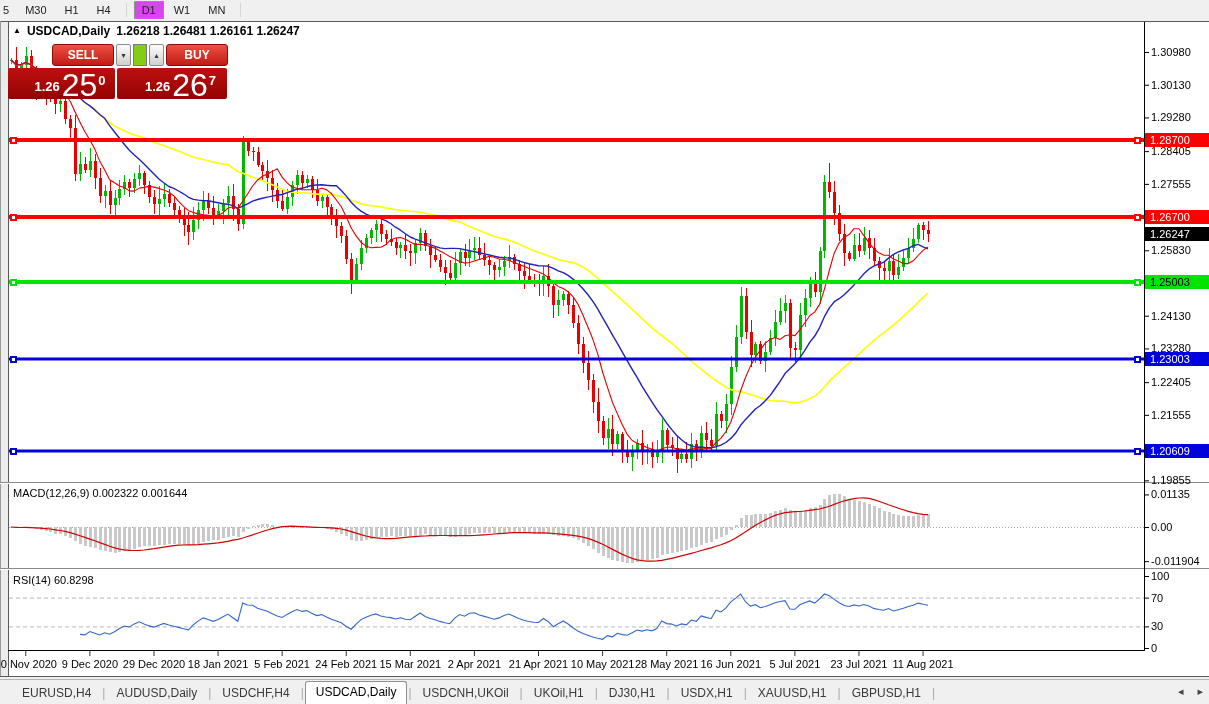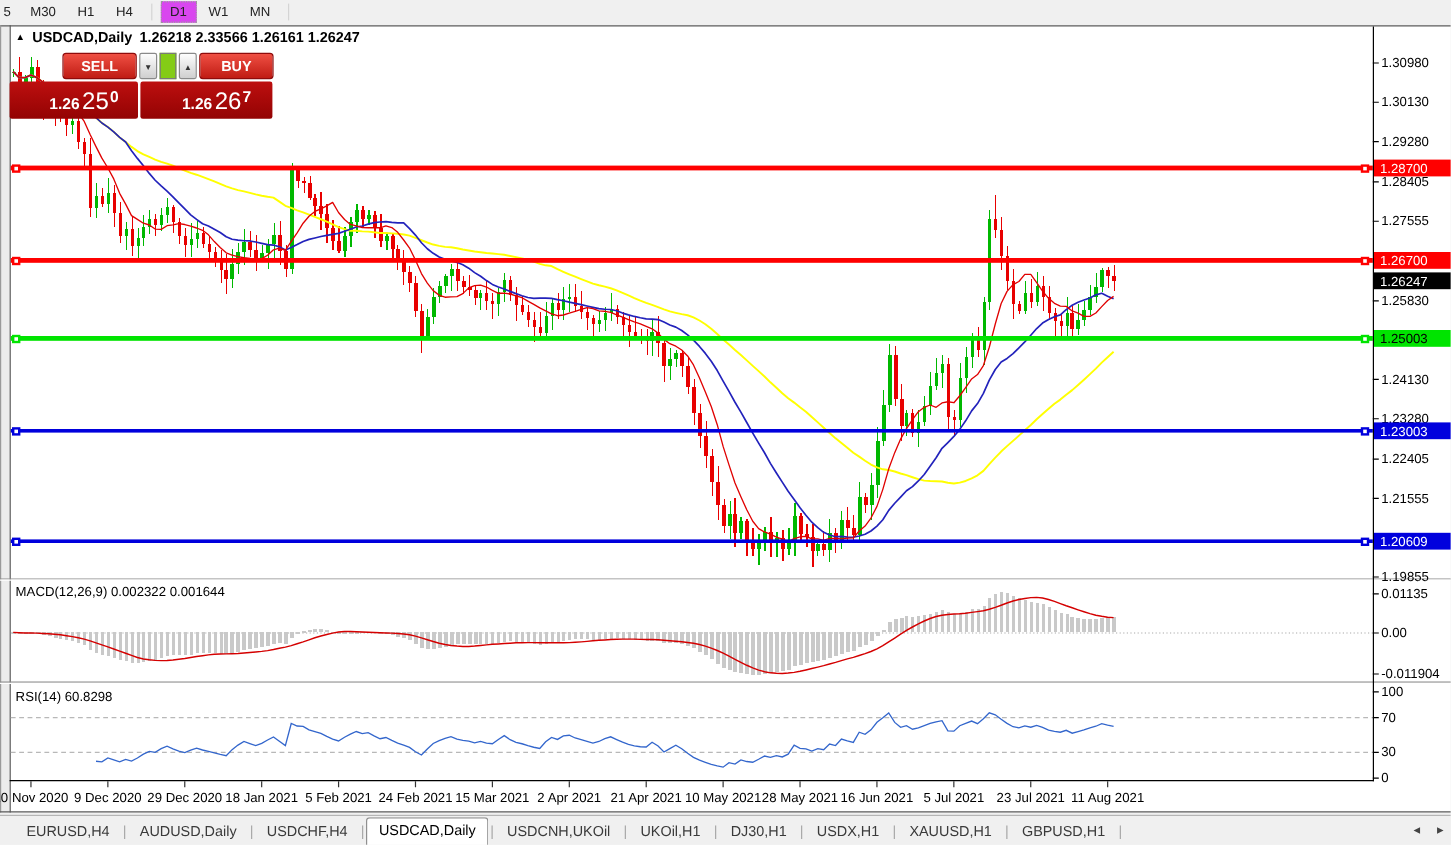--- a/index.html
+++ b/index.html
@@ -29,21 +29,21 @@
   .tp-btn{background:linear-gradient(#ef4f43,#c01c14);border:1px solid #8f0b0b;border-radius:3px;
     color:#fff;font-size:12px;font-weight:700;display:flex;align-items:center;justify-content:center;cursor:pointer;}
   .spin-btn{background:linear-gradient(#fdfdfd,#cfcfcf);border:1px solid #8a8a8a;border-radius:2px;color:#333;
     font-size:8px;display:flex;align-items:center;justify-content:center;cursor:pointer;}
   #tp-volume{background:#84cc16;border:1px solid #7a7a7a;font-size:13px;color:#000;text-align:right;
     padding:0 10px 0 2px;width:100%;box-sizing:border-box;}
   #tp-row2{display:grid;grid-template-columns:107px 110px;gap:2px;height:31px;margin-top:2px;}
   .tp-price{background:linear-gradient(#bd0f0f,#930303);border-radius:2px;color:#fff;
     display:flex;align-items:flex-end;justify-content:center;padding-bottom:2px;cursor:pointer;}
   .tp-price .small{font-size:13px;font-weight:700;margin:0 2px 3px 16px;}
-  .tp-price .big{font-size:20px;font-weight:400;line-height:24px;}
+  .tp-price .big{font-size:32px;font-weight:400;line-height:24px;}
   .tp-price .sup{font-size:13px;font-weight:700;position:relative;top:-9px;left:1px;}
 
   
   #tab-bar{position:absolute;left:0;top:679px;width:1209px;height:25px;background:#f0f0f0;
     border-top:1px solid #b5b5b5;display:flex;align-items:flex-end;z-index:3;font-size:12px;color:#3a3a3a;}
   #tab-strip{display:flex;align-items:flex-end;margin-left:12px;height:100%;}
   .chart-tab{padding:4px 10px 5px 10px;white-space:nowrap;cursor:pointer;}
   .chart-tab.active{background:#fff;border:1px solid #8f8f8f;border-bottom:none;border-radius:3px 3px 0 0;
     color:#000;padding:3px 10px 6px 10px;margin-top:1px;}
   .tab-sep{color:#a8a8a8;padding:4px 1px 5px 1px;}
@@ -760,21 +760,21 @@
         <line x1="858.9599999999999" y1="651" x2="858.9599999999999" y2="656" stroke="#333"></line>
         <text x="858.9599999999999" y="668" fill="#000" text-anchor="middle">23 Jul 2021</text>
         <line x1="923.05" y1="651" x2="923.05" y2="656" stroke="#333"></line>
         <text x="923.05" y="668" fill="#000" text-anchor="middle">11 Aug 2021</text>
       </g>
     </svg>
 
   <div id="chart-header">
     <span class="tri">▲</span>
     <span>USDCAD,Daily</span>
-    <span>1.26218 2.33566 1.26161 1.26247</span>
+    <span>1.26218 1.26481 1.26161 1.26247</span>
   </div>
 
   <div id="trade-panel">
     <div id="tp-row1">
       <div class="tp-btn">SELL</div>
       <div class="spin-btn">▾</div>
       <input id="tp-volume" value="3.00" style="">
       <div class="spin-btn">▴</div>
       <div class="tp-btn">BUY</div>
     </div>

